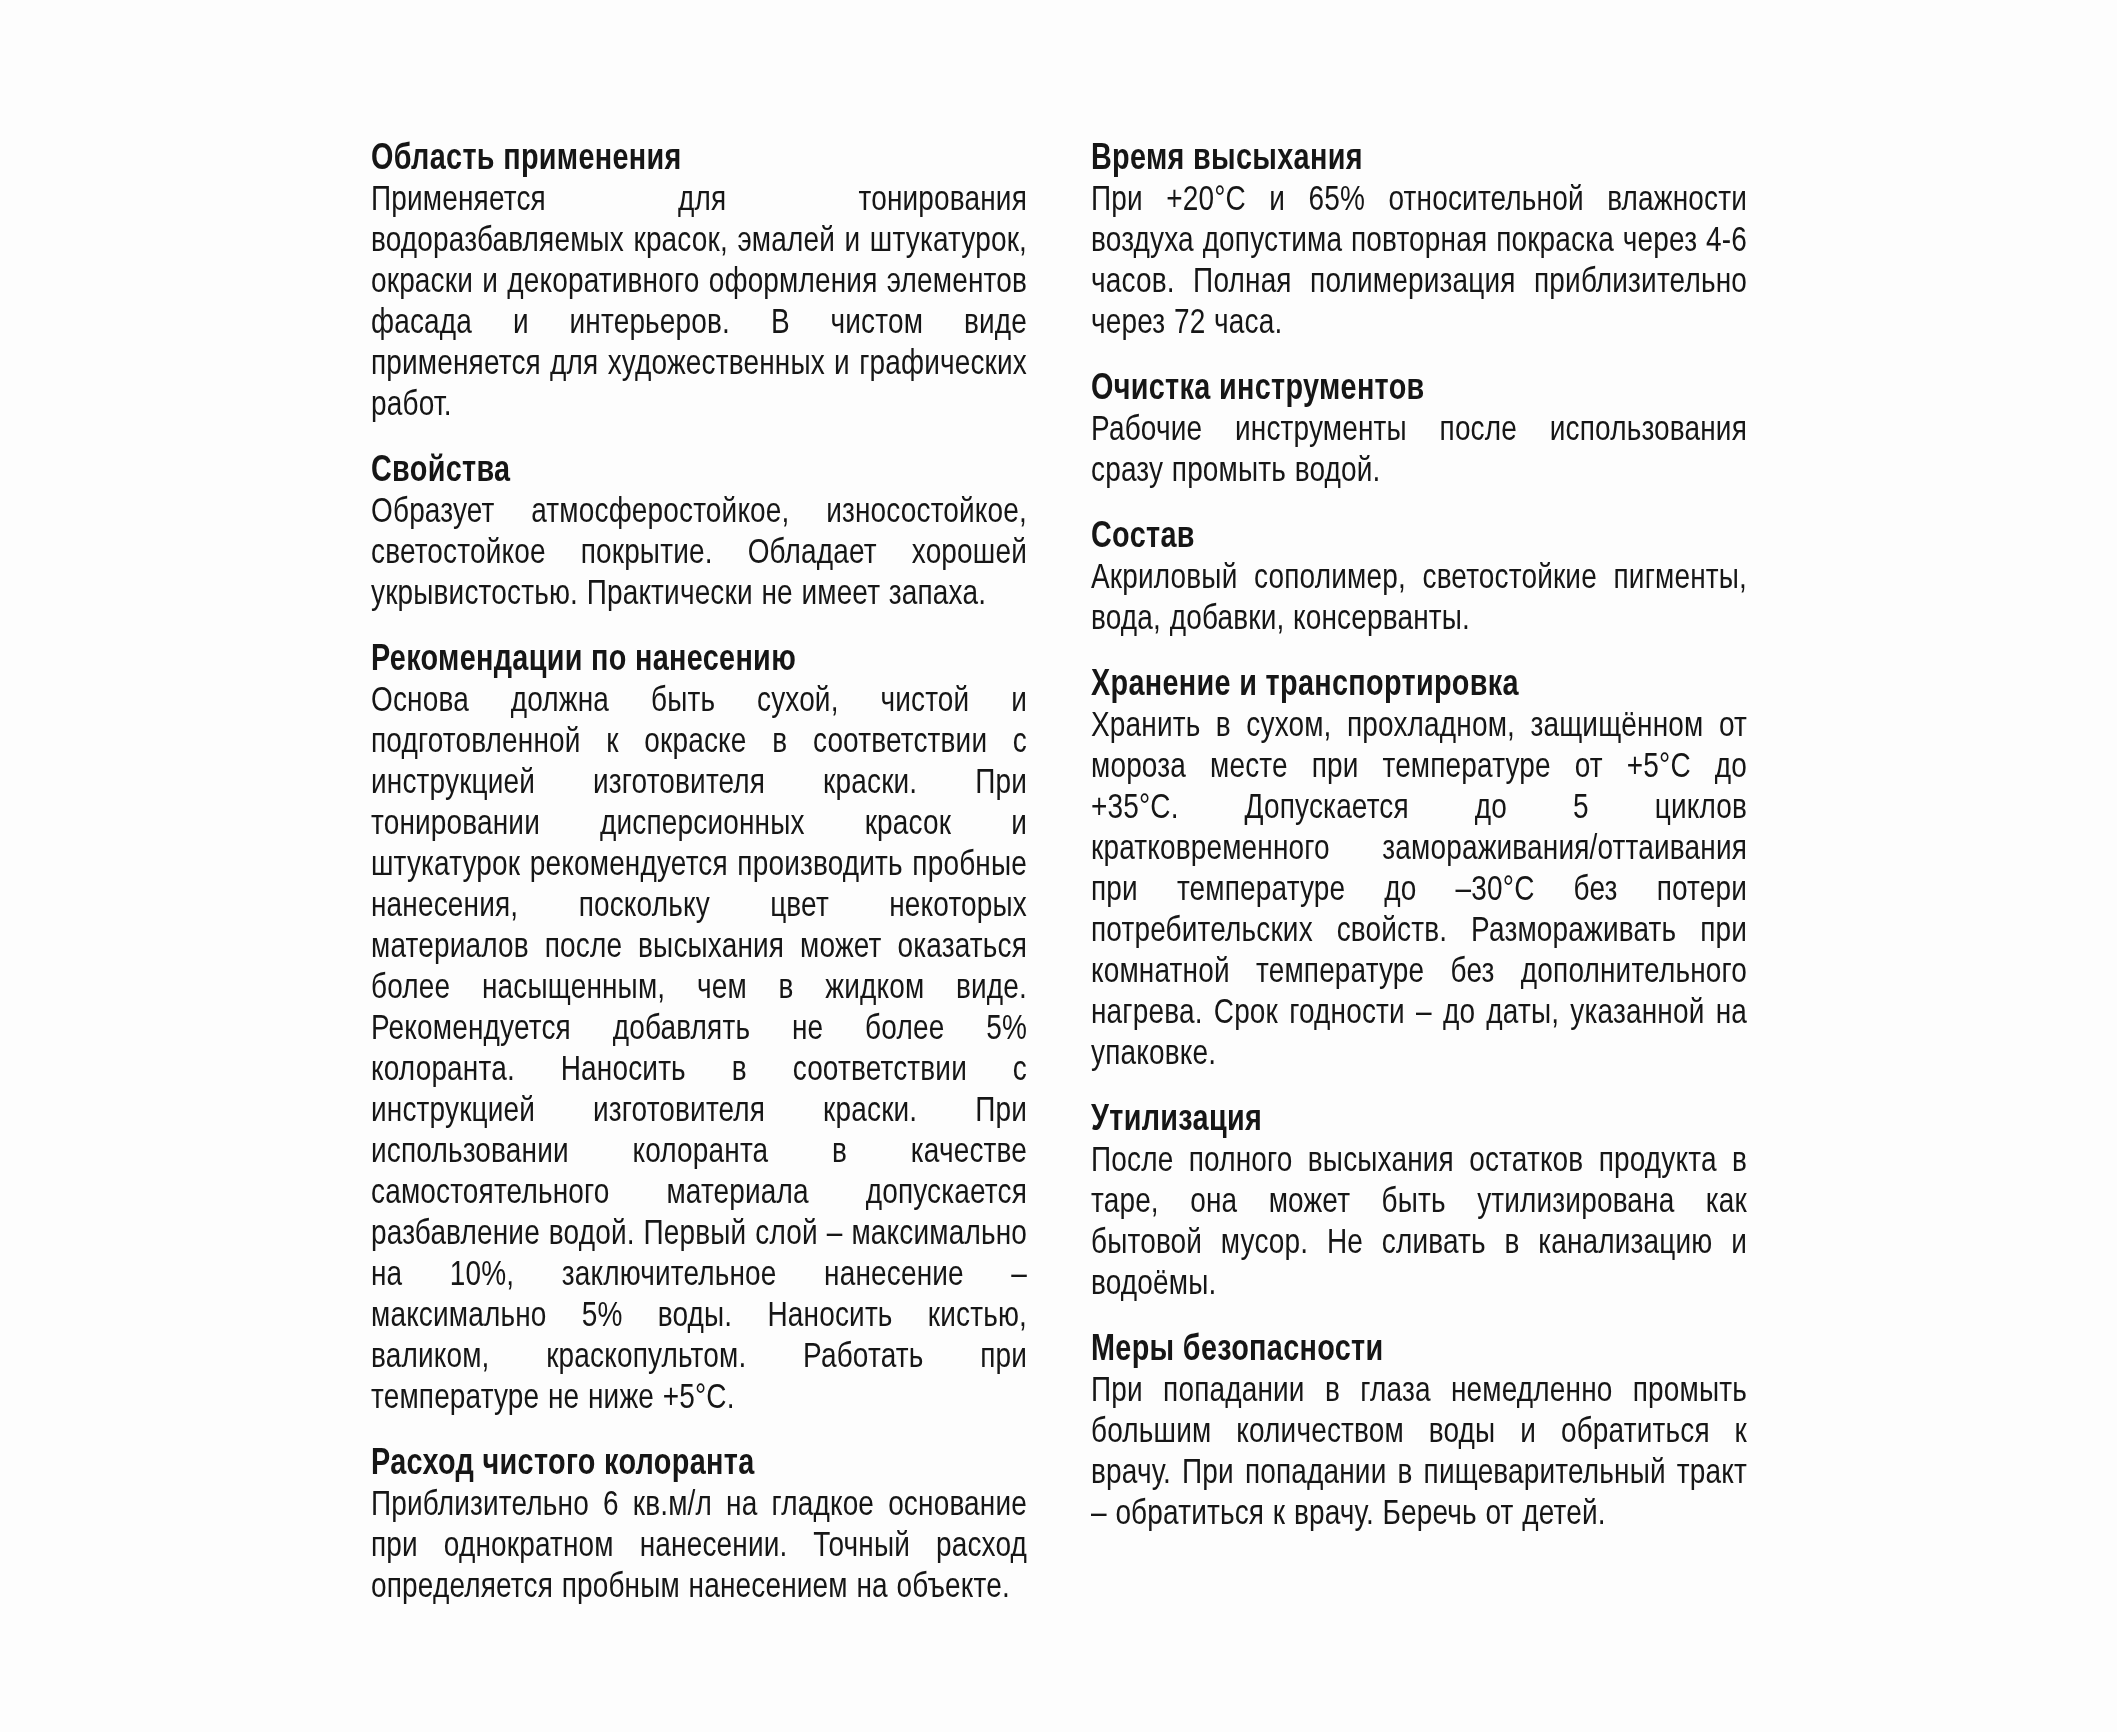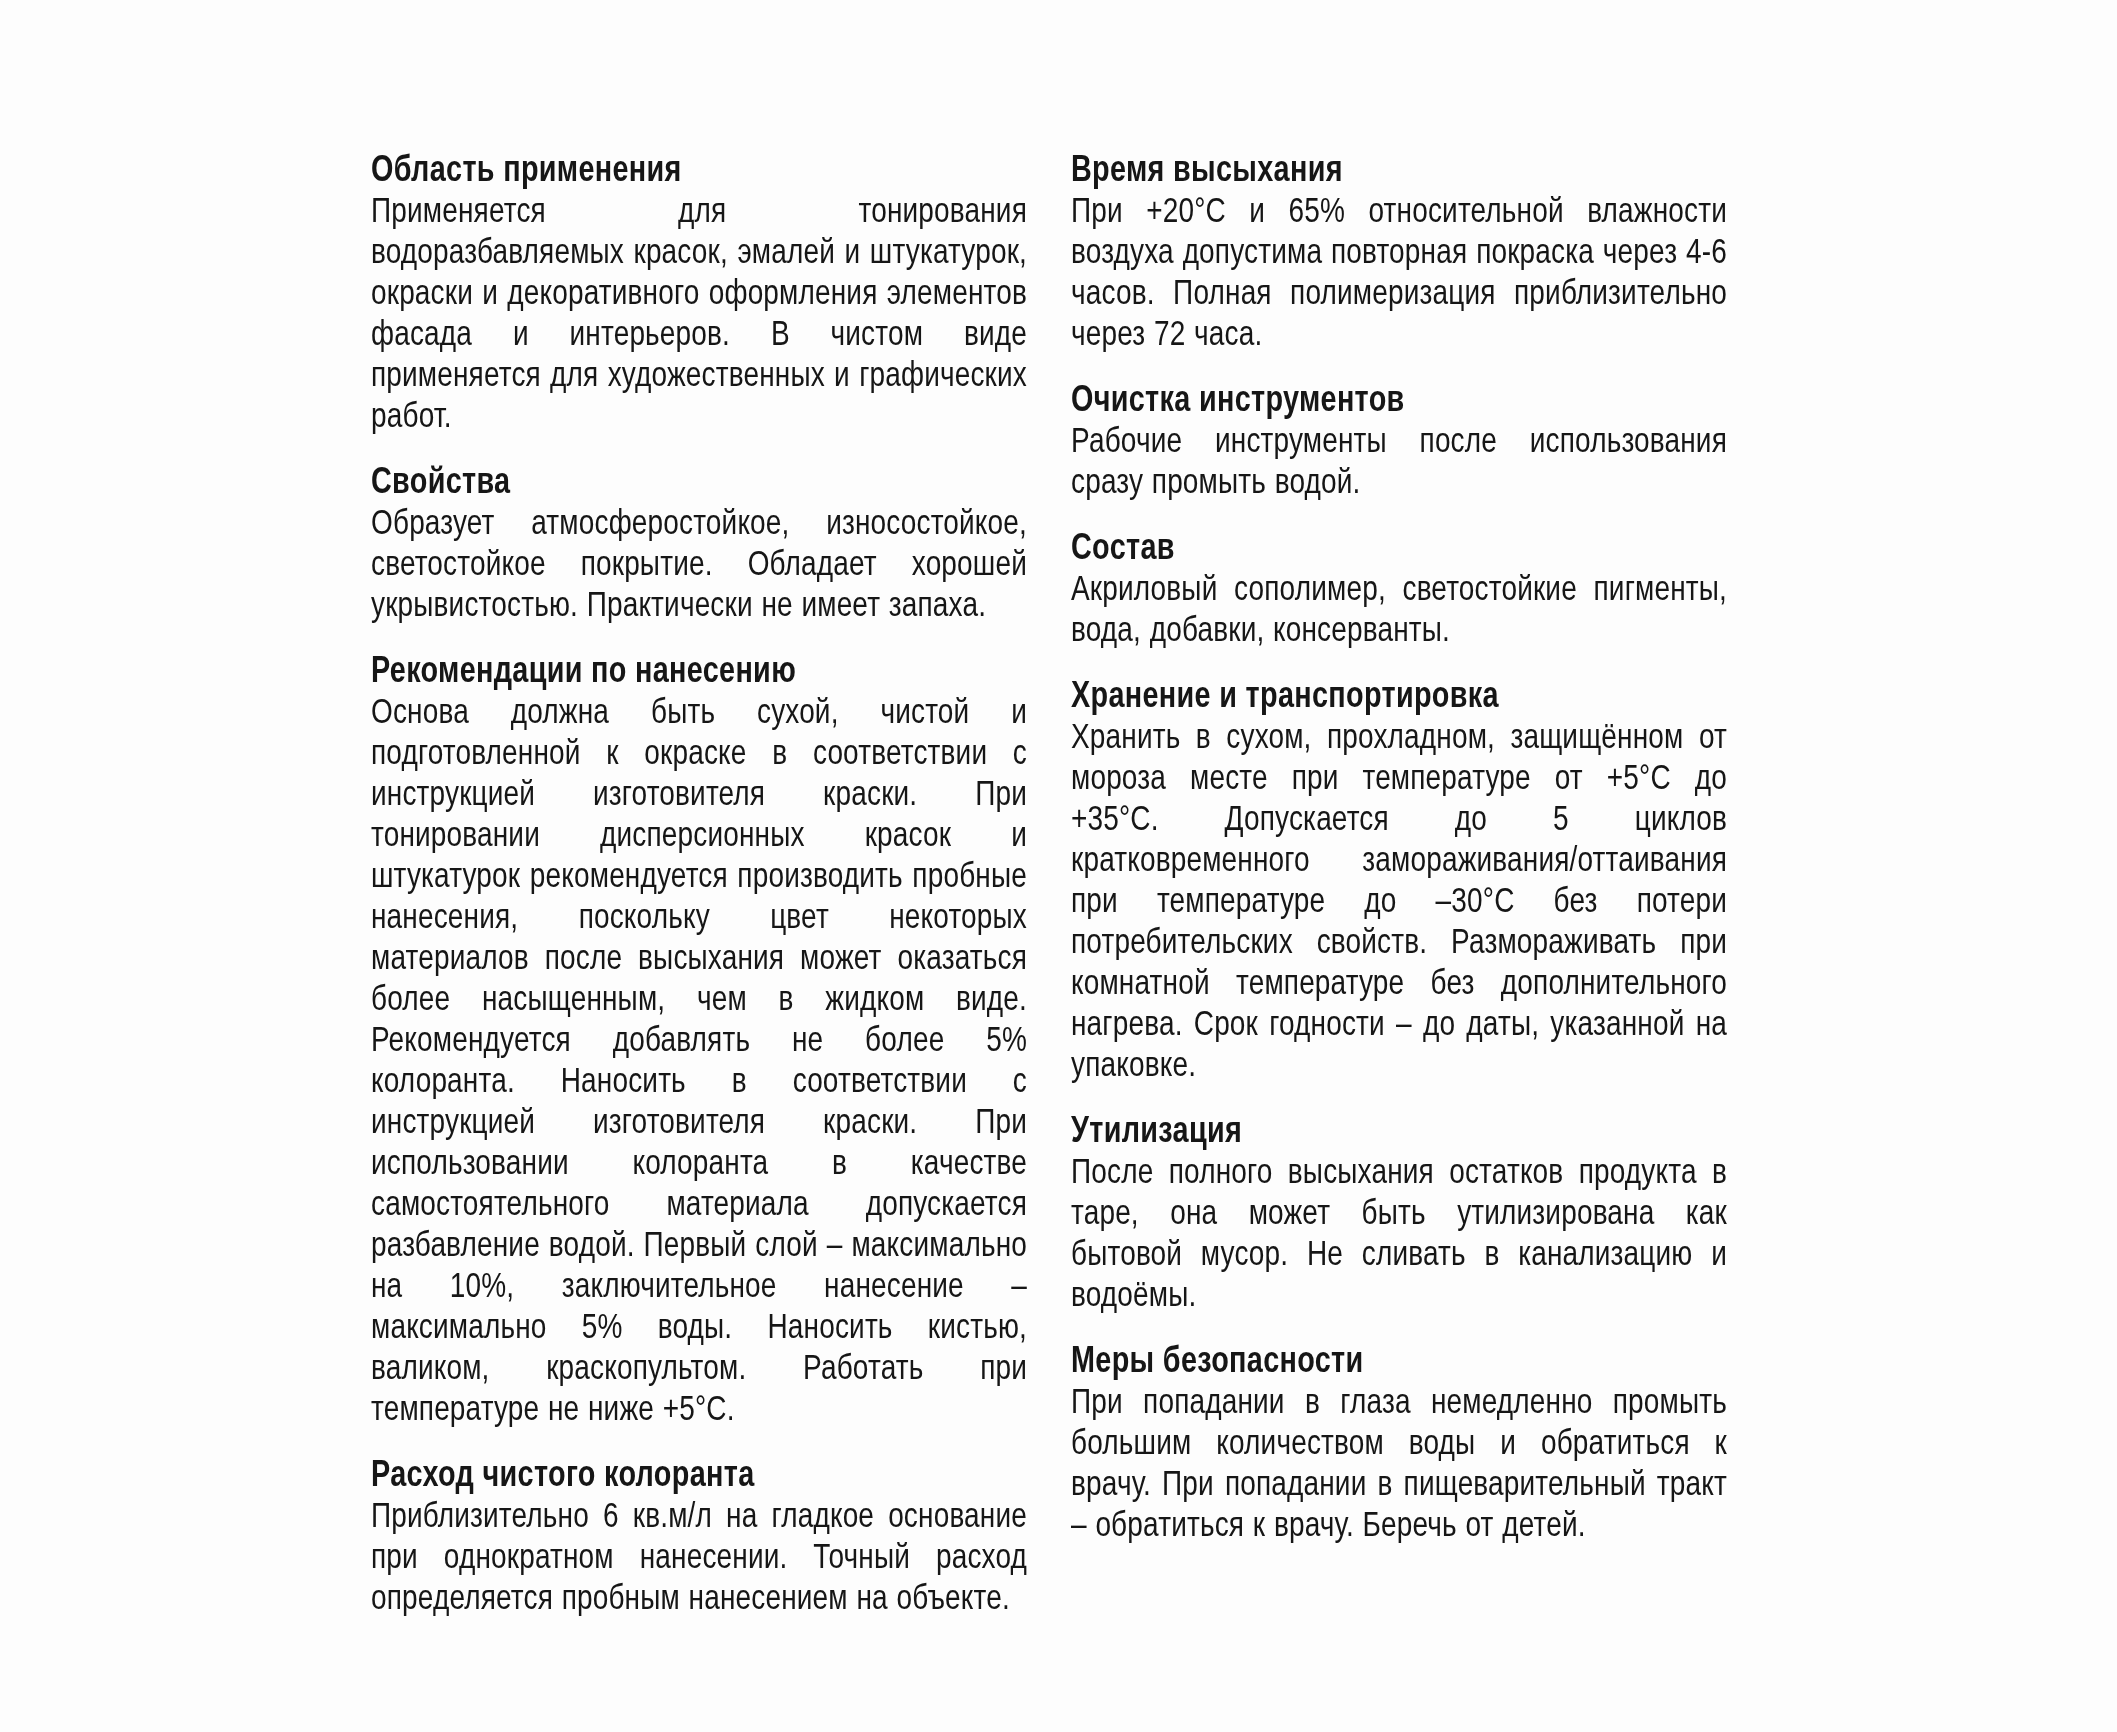--- a/index.html
+++ b/index.html
@@ -12,23 +12,23 @@
     width: 2117px;
     height: 1733px;
     background: #fdfdfd;
     font-family: "Liberation Sans", sans-serif;
     color: #161616;
     overflow: hidden;
   }
   .content {
     position: absolute;
     left: 371px;
-    top: 148px;
+    top: 136px;
     display: flex;
-    gap: 44px;
+    gap: 64px;
   }
   .col {
     width: 656px;
     flex: 0 0 656px;
   }
   
   .col-inner {
     width: 820px;
     transform: scaleX(0.8);
     transform-origin: 0 0;

